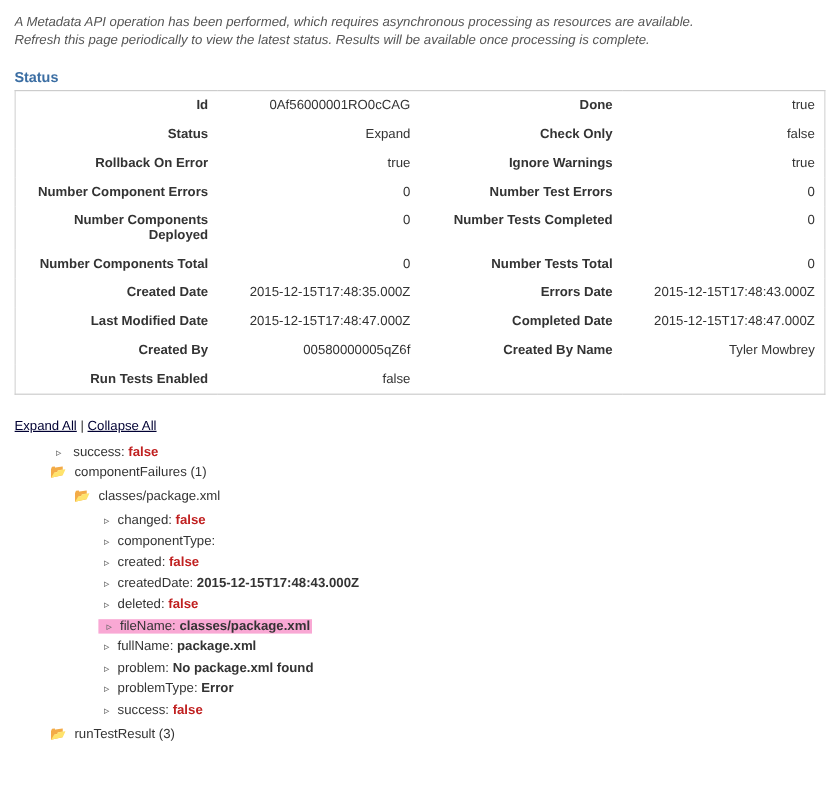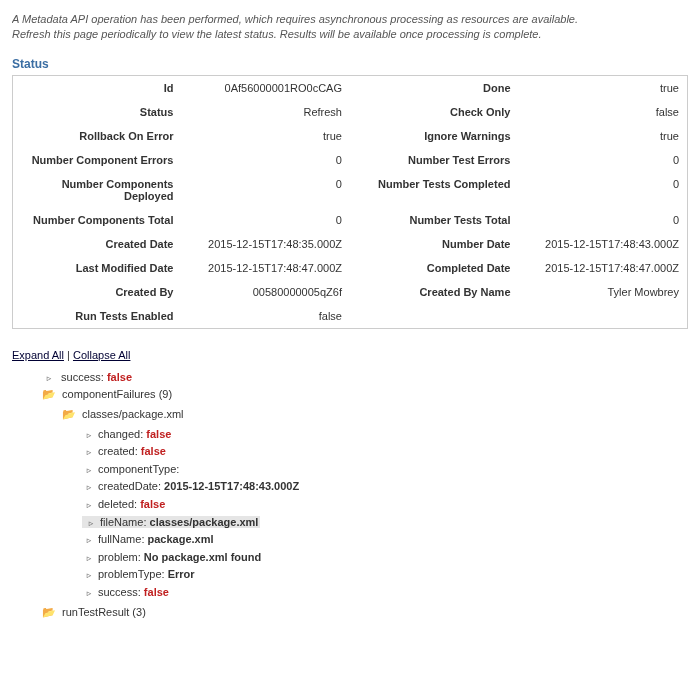--- a/index.html
+++ b/index.html
@@ -85,21 +85,21 @@
       color: #333;
     }
     .val-false {
       color: #c02020;
       font-weight: bold;
     }
     .val-bold {
       font-weight: bold;
     }
     .highlight {
-      background: #e5e5e5;
+      background: #f9a8d4;
       padding: 0 2px;
     }
   </style>
 </head>
 <body>
 
 <div class="intro">
   <div>A Metadata API operation has been performed, which requires asynchronous processing as resources are available.</div>
   <div>Refresh this page periodically to view the latest status. Results will be available once processing is complete.</div>
 </div>
@@ -109,21 +109,21 @@
 <table class="status-table">
   <tbody>
       <tr>
     <td class="label">Id</td>
     <td class="value">0Af56000001RO0cCAG</td>
     <td class="label">Done</td>
     <td class="value">true</td>
   </tr>
   <tr>
     <td class="label">Status</td>
-    <td class="value">Refresh</td>
+    <td class="value">Expand</td>
     <td class="label">Check Only</td>
     <td class="value">false</td>
   </tr>
   <tr>
     <td class="label">Rollback On Error</td>
     <td class="value">true</td>
     <td class="label">Ignore Warnings</td>
     <td class="value">true</td>
   </tr>
   <tr>
@@ -140,21 +140,21 @@
   </tr>
   <tr>
     <td class="label">Number Components Total</td>
     <td class="value">0</td>
     <td class="label">Number Tests Total</td>
     <td class="value">0</td>
   </tr>
   <tr>
     <td class="label">Created Date</td>
     <td class="value">2015-12-15T17:48:35.000Z</td>
-    <td class="label">Number Date</td>
+    <td class="label">Errors Date</td>
     <td class="value">2015-12-15T17:48:43.000Z</td>
   </tr>
   <tr>
     <td class="label">Last Modified Date</td>
     <td class="value">2015-12-15T17:48:47.000Z</td>
     <td class="label">Completed Date</td>
     <td class="value">2015-12-15T17:48:47.000Z</td>
   </tr>
   <tr>
     <td class="label">Created By</td>
@@ -176,29 +176,29 @@
     <a>Expand All</a><span> | </span><a>Collapse All</a>
   </div>
 
   <ul class="tree root">
     <li>
       <span class="leaf-icon">▹</span>
       <span class="key">success: </span><span class="val-false">false</span>
     </li>
     <li>
       <span class="folder-icon">📂</span>
-      <span class="key">componentFailures (9)</span>
+      <span class="key">componentFailures (1)</span>
       <ul class="tree">
         <li>
           <span class="folder-icon">📂</span>
           <span class="key">classes/package.xml</span>
           <ul class="tree">
             <li><span class="leaf-icon">▹</span><span class="key">changed: </span><span class="val-false">false</span></li>
+            <li><span class="leaf-icon">▹</span><span class="key">componentType:</span></li>
             <li><span class="leaf-icon">▹</span><span class="key">created: </span><span class="val-false">false</span></li>
-            <li><span class="leaf-icon">▹</span><span class="key">componentType:</span></li>
             <li><span class="leaf-icon">▹</span><span class="key">createdDate: </span><span class="val-bold">2015-12-15T17:48:43.000Z</span></li>
             <li><span class="leaf-icon">▹</span><span class="key">deleted: </span><span class="val-false">false</span></li>
             <li><span class="highlight"><span class="leaf-icon">▹</span><span class="key">fileName: </span><span class="val-bold">classes/package.xml</span></span></li>
             <li><span class="leaf-icon">▹</span><span class="key">fullName: </span><span class="val-bold">package.xml</span></li>
             <li><span class="leaf-icon">▹</span><span class="key">problem: </span><span class="val-bold">No package.xml found</span></li>
             <li><span class="leaf-icon">▹</span><span class="key">problemType: </span><span class="val-bold">Error</span></li>
             <li><span class="leaf-icon">▹</span><span class="key">success: </span><span class="val-false">false</span></li>
           </ul>
         </li>
       </ul>

